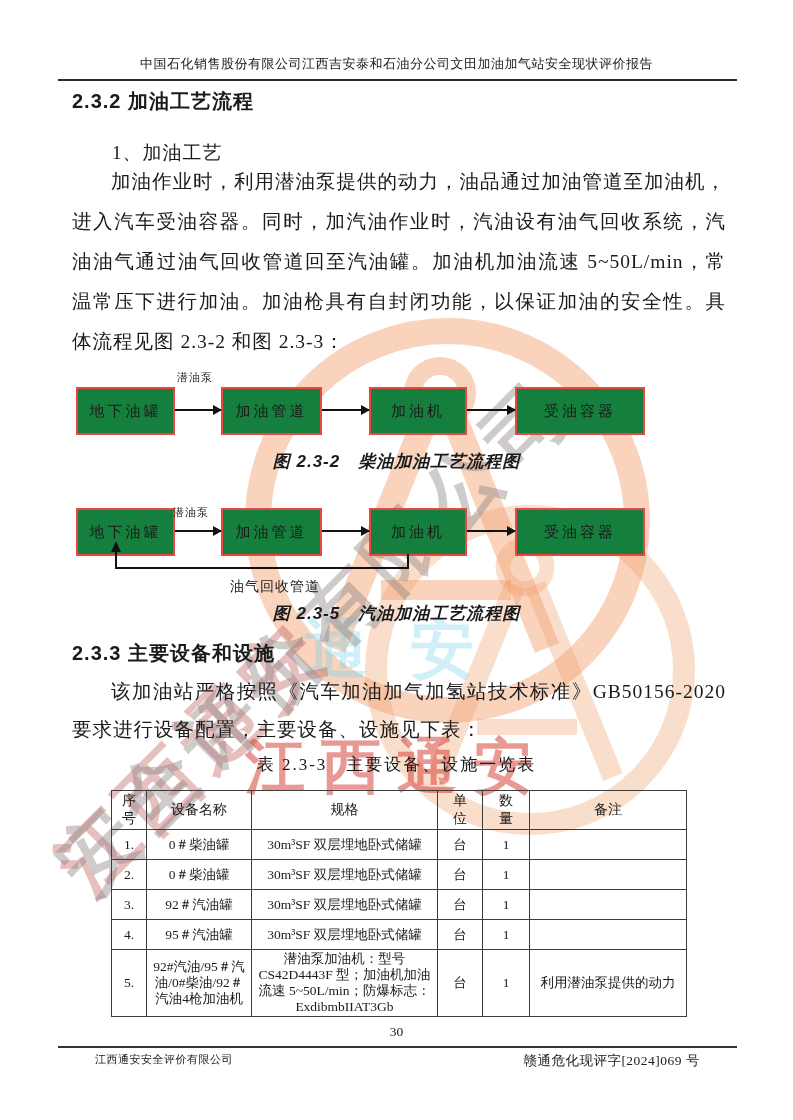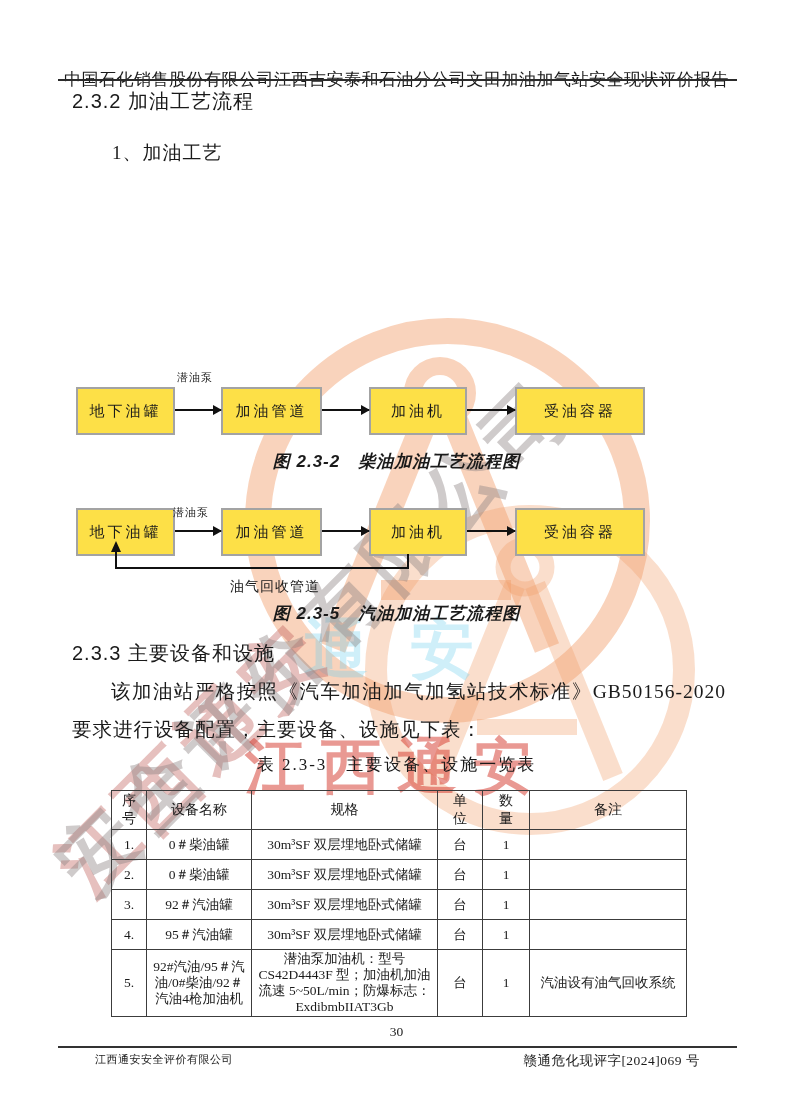--- a/index.html
+++ b/index.html
@@ -27,32 +27,32 @@
     left:304px; top:618px; font-size:64px; font-weight:bold;
     letter-spacing:42px; line-height:1; color:rgba(110,205,238,0.33); white-space:nowrap;
   }
   .wm-stamp {
     left:245px; top:736px; font-size:60px; font-weight:900;
     letter-spacing:16px; line-height:1.05; color:rgba(211,52,40,0.50); white-space:nowrap;
   }
   
   .content { position:absolute; inset:0; z-index:1; }
   .content .abs { position:absolute; }
-  .hdr-title { top:68px; left:0; right:0; text-align:center; font-size:17px; letter-spacing:0.5px; }
+  .hdr-title { top:55px; left:0; right:0; text-align:center; font-size:13px; letter-spacing:0.5px; }
   .hdr-rule  { top:79px; left:58px; right:56px; border-top:2px solid #2b2b2b; }
-  .h-sec { font-family:"Liberation Sans","DejaVu Sans",sans-serif; font-weight:normal; font-size:20px; letter-spacing:1px; }
+  .h-sec { font-family:"Liberation Sans","DejaVu Sans",sans-serif; font-weight:bold; font-size:20px; letter-spacing:1px; }
   .h232 { top:88px; left:72px; }
   .h233 { top:640px; left:72px; }
   .sub1 { top:140px; left:112px; font-size:19px; letter-spacing:1px; }
   .para { left:72px; width:654px; text-align:justify; text-indent:2em; letter-spacing:1px; }
   .para1 { top:162px; font-size:19.5px; line-height:40px; }
   .para2 { top:673px; font-size:19.5px; line-height:38px; }
   
   .fbox {
-    position:absolute; box-sizing:border-box; border:2px solid #a3a3a3; background:#fde047;
+    position:absolute; box-sizing:border-box; border:2px solid #ef4444; background:#15803d;
     display:flex; align-items:center; justify-content:center;
     font-size:15px; letter-spacing:3px;
   }
   .arr { position:absolute; height:2px; background:#111; }
   .arr::after {
     content:""; position:absolute; right:-1px; top:-4px; width:0; height:0;
     border-left:9px solid #111; border-top:5px solid transparent; border-bottom:5px solid transparent;
   }
   .vline { position:absolute; width:2px; background:#111; }
   .hline { position:absolute; height:2px; background:#111; }
@@ -110,20 +110,21 @@
     <div class="wm-stamp">江西通安</div>
   </div>
 
   <div class="content">
 
     <div class="abs hdr-title">中国石化销售股份有限公司江西吉安泰和石油分公司文田加油加气站安全现状评价报告</div>
     <div class="abs hdr-rule"></div>
 
     <div class="abs h-sec h232">2.3.2 加油工艺流程</div>
     <div class="abs sub1">1、加油工艺</div>
+    <div class="abs para para1">加油作业时，利用潜油泵提供的动力，油品通过加油管道至加油机，进入汽车受油容器。同时，加汽油作业时，汽油设有油气回收系统，汽油油气通过油气回收管道回至汽油罐。加油机加油流速 5~50L/min，常温常压下进行加油。加油枪具有自封闭功能，以保证加油的安全性。具体流程见图 2.3-2 和图 2.3-3：</div>
 
     <div>
       <div class="fbox" style="left:76px;top:387px;width:99px;height:48px">地下油罐</div>
       <div class="fbox" style="left:221px;top:387px;width:101px;height:48px">加油管道</div>
       <div class="fbox" style="left:369px;top:387px;width:98px;height:48px">加油机</div>
       <div class="fbox" style="left:515px;top:387px;width:130px;height:48px">受油容器</div>
       <div class="smalllabel" style="left:177px;top:370px">潜油泵</div>
       <div class="arr" style="left:175px;top:409px;width:46px"></div>
       <div class="arr" style="left:322px;top:409px;width:47px"></div>
       <div class="arr" style="left:467px;top:409px;width:48px"></div>
@@ -202,21 +203,21 @@
           <td>台</td>
           <td>1</td>
           <td></td>
         </tr>
         <tr class="tall">
           <td>5.</td>
           <td>92#汽油/95＃汽油/0#柴油/92＃汽油4枪加油机</td>
           <td>潜油泵加油机：型号CS42D4443F 型；加油机加油流速 5~50L/min；防爆标志：ExdibmbIIAT3Gb</td>
           <td>台</td>
           <td>1</td>
-          <td>汽油设有油气回收系统</td>
+          <td>利用潜油泵提供的动力</td>
         </tr>
       </tbody>
     </table>
 
     <div class="abs pagenum">30</div>
     <div class="abs ftr-rule"></div>
     <div class="abs ftr-left">江西通安安全评价有限公司</div>
     <div class="abs ftr-right">赣通危化现评字[2024]069 号</div>
   </div>
 </div>

